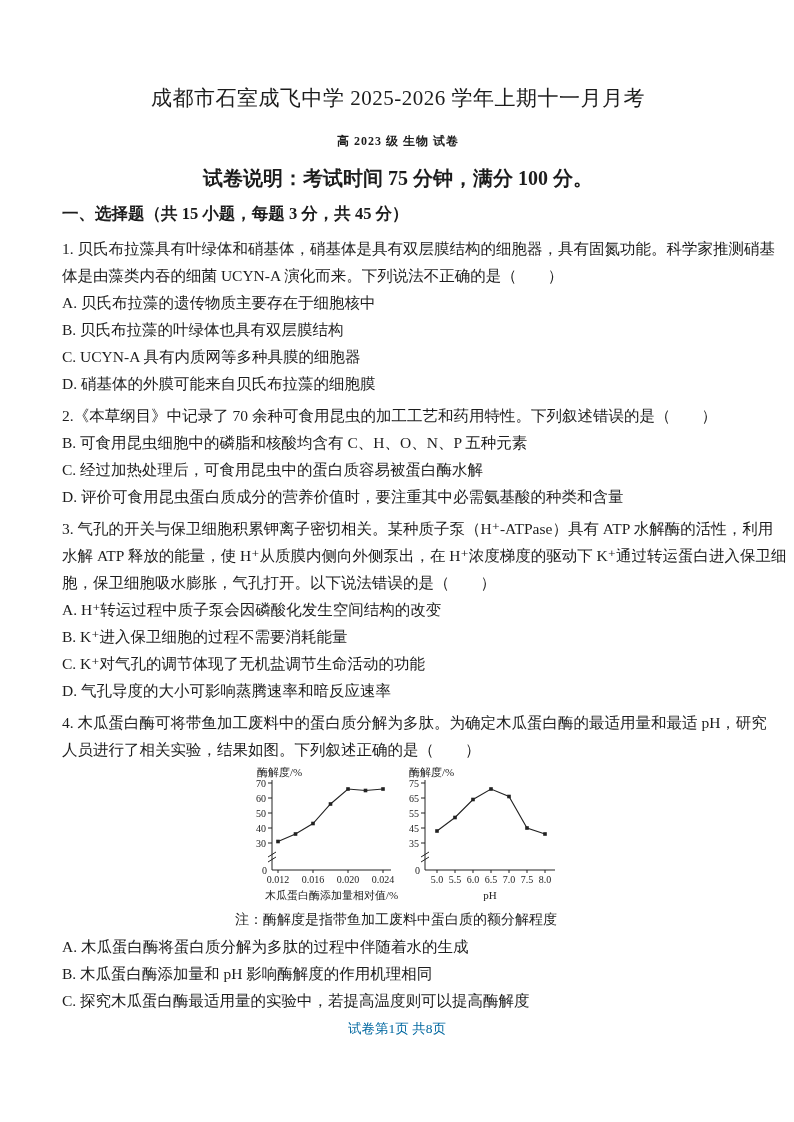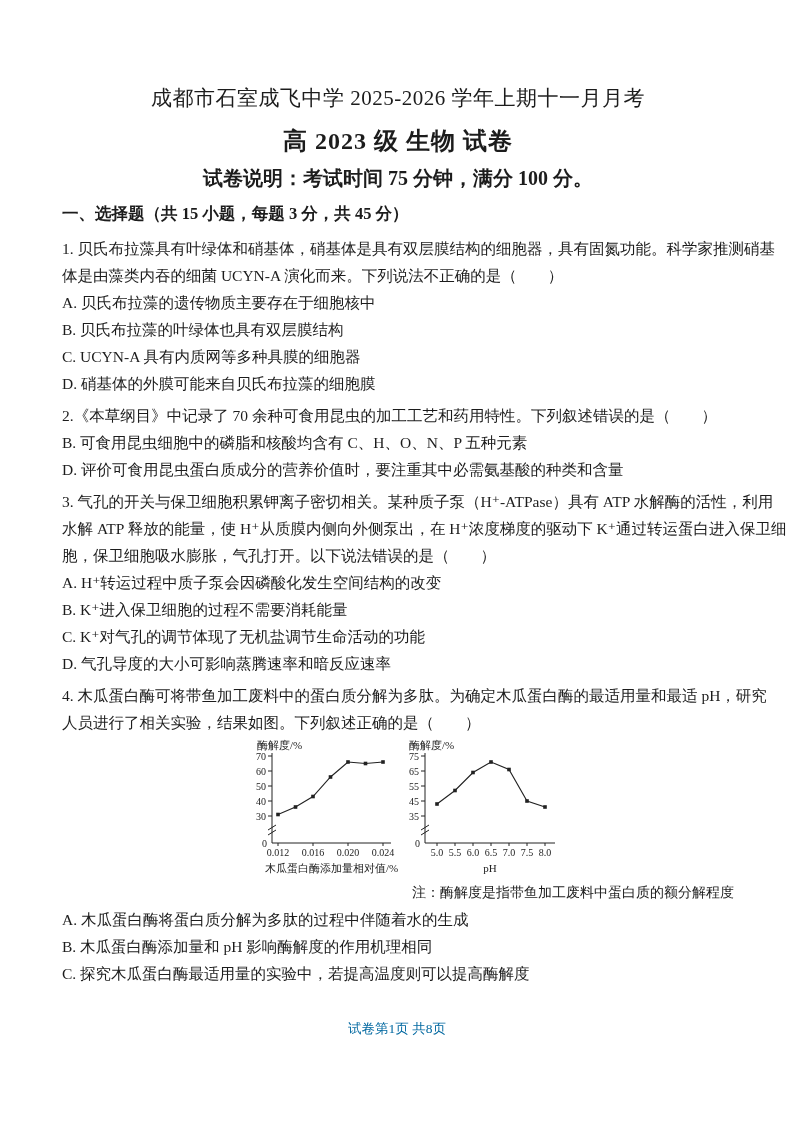--- a/index.html
+++ b/index.html
@@ -4,30 +4,30 @@
 <style>
   html,body{margin:0;padding:0;background:#ffffff;}
   body{
     width:794px;height:1122px;position:relative;overflow:hidden;
     color:#1c1c1c;
     font-family:"Liberation Serif","DejaVu Serif",serif;
   }
   .page{padding:84px 0 0 62px;width:672px;}
   .hdr{width:672px;}
   h1.title{font-size:21px;line-height:28px;font-weight:400;text-align:center;margin:0;letter-spacing:.5px;}
-  h2.subtitle{font-size:24px;line-height:26px;font-weight:700;text-align:center;margin:16px 0 0;letter-spacing:1px;}
+  h2.subtitle{font-size:12px;line-height:26px;font-weight:700;text-align:center;margin:16px 0 0;letter-spacing:1px;}
   p.instructions{font-size:20px;line-height:22px;font-weight:700;text-align:center;margin:13px 0 0;}
   p.section{font-size:16.5px;line-height:24px;font-weight:700;margin:13px 0 0;}
   #questions{margin-top:9px;font-size:15.5px;}
   .question{margin-bottom:5px;}
   .line{margin:0;line-height:27px;white-space:nowrap;}
   .figure{margin:3px 0 0 0;height:140px;position:relative;}
   .figure svg{position:absolute;left:183px;top:0;}
   svg text{font-family:"Liberation Serif","DejaVu Serif",serif;fill:#222;}
-  p.fig-note{margin:0 0 0 173px;line-height:27px;font-size:14px;white-space:nowrap;text-align:right;}
+  p.fig-note{margin:0 0 0 173px;line-height:27px;font-size:14px;white-space:nowrap;}
   .footer{position:absolute;left:0;top:1020px;width:794px;text-align:center;font-size:13.5px;color:#0369a1;}
 </style>
 </head>
 <body>
 
 <div class="page">
   <div class="hdr">
     <h1 class="title">成都市石室成飞中学 2025-2026 学年上期十一月月考</h1>
     <h2 class="subtitle">高 2023 级 生物 试卷</h2>
     <p class="instructions">试卷说明：考试时间 75 分钟，满分 100 分。</p>
@@ -38,20 +38,21 @@
         <p class="line">1. 贝氏布拉藻具有叶绿体和硝基体，硝基体是具有双层膜结构的细胞器，具有固氮功能。科学家推测硝基</p>
         <p class="line">体是由藻类内吞的细菌 UCYN-A 演化而来。下列说法不正确的是（　　）</p>
         <p class="line">A. 贝氏布拉藻的遗传物质主要存在于细胞核中</p>
         <p class="line">B. 贝氏布拉藻的叶绿体也具有双层膜结构</p>
         <p class="line">C. UCYN-A 具有内质网等多种具膜的细胞器</p>
         <p class="line">D. 硝基体的外膜可能来自贝氏布拉藻的细胞膜</p>
       </div>
       <div class="question">
         <p class="line">2.《本草纲目》中记录了 70 余种可食用昆虫的加工工艺和药用特性。下列叙述错误的是（　　）</p>
         <p class="line">B. 可食用昆虫细胞中的磷脂和核酸均含有 C、H、O、N、P 五种元素</p>
+        <p class="line">C. 经过加热处理后，可食用昆虫中的蛋白质容易被蛋白酶水解</p>
         <p class="line">D. 评价可食用昆虫蛋白质成分的营养价值时，要注重其中必需氨基酸的种类和含量</p>
       </div>
       <div class="question">
         <p class="line">3. 气孔的开关与保卫细胞积累钾离子密切相关。某种质子泵（H⁺-ATPase）具有 ATP 水解酶的活性，利用</p>
         <p class="line">水解 ATP 释放的能量，使 H⁺从质膜内侧向外侧泵出，在 H⁺浓度梯度的驱动下 K⁺通过转运蛋白进入保卫细</p>
         <p class="line">胞，保卫细胞吸水膨胀，气孔打开。以下说法错误的是（　　）</p>
         <p class="line">A. H⁺转运过程中质子泵会因磷酸化发生空间结构的改变</p>
         <p class="line">B. K⁺进入保卫细胞的过程不需要消耗能量</p>
         <p class="line">C. K⁺对气孔的调节体现了无机盐调节生命活动的功能</p>
         <p class="line">D. 气孔导度的大小可影响蒸腾速率和暗反应速率</p>

